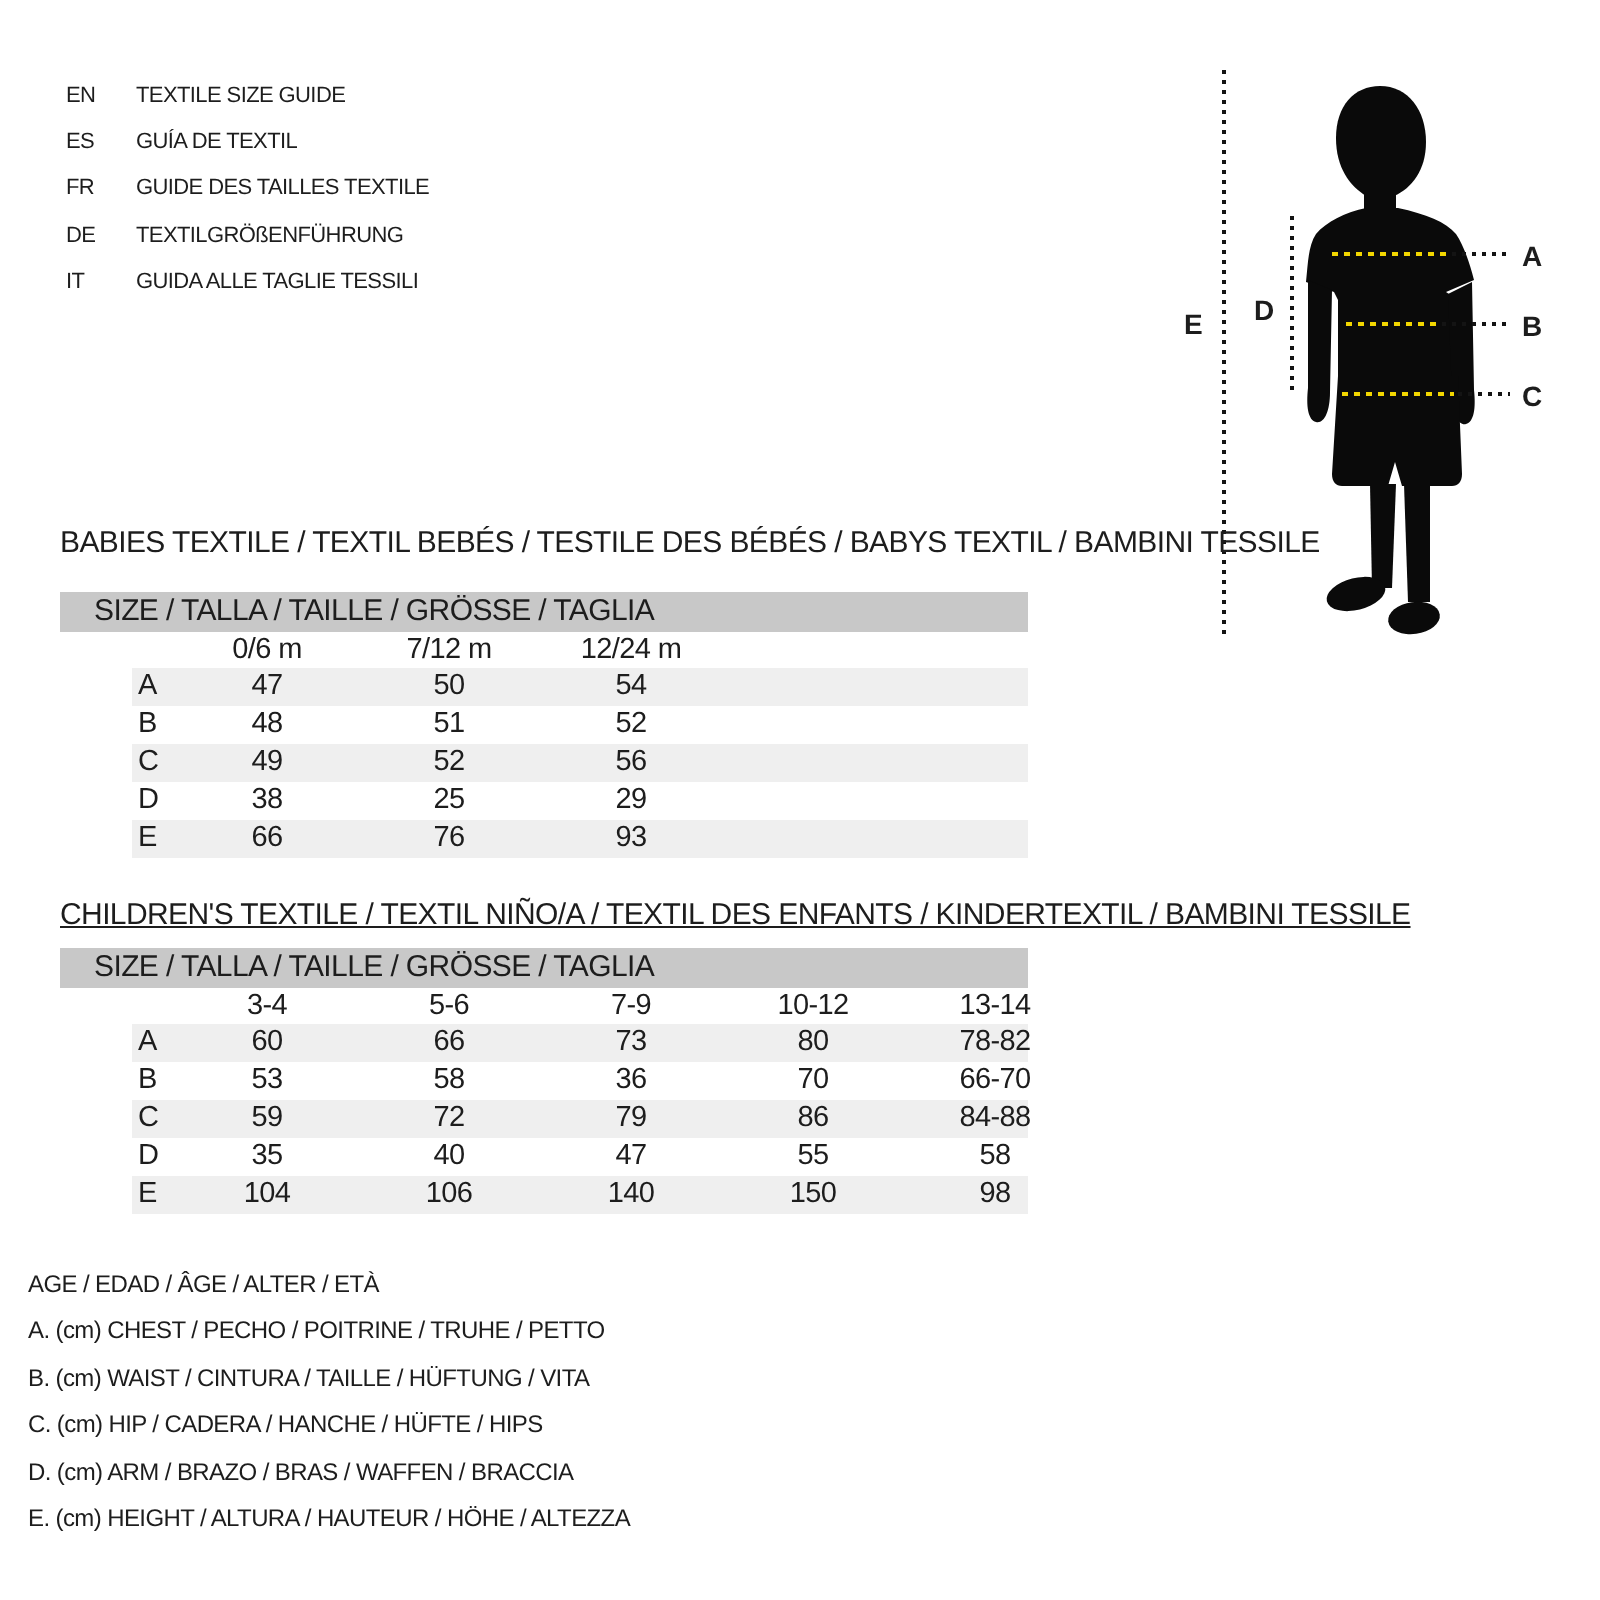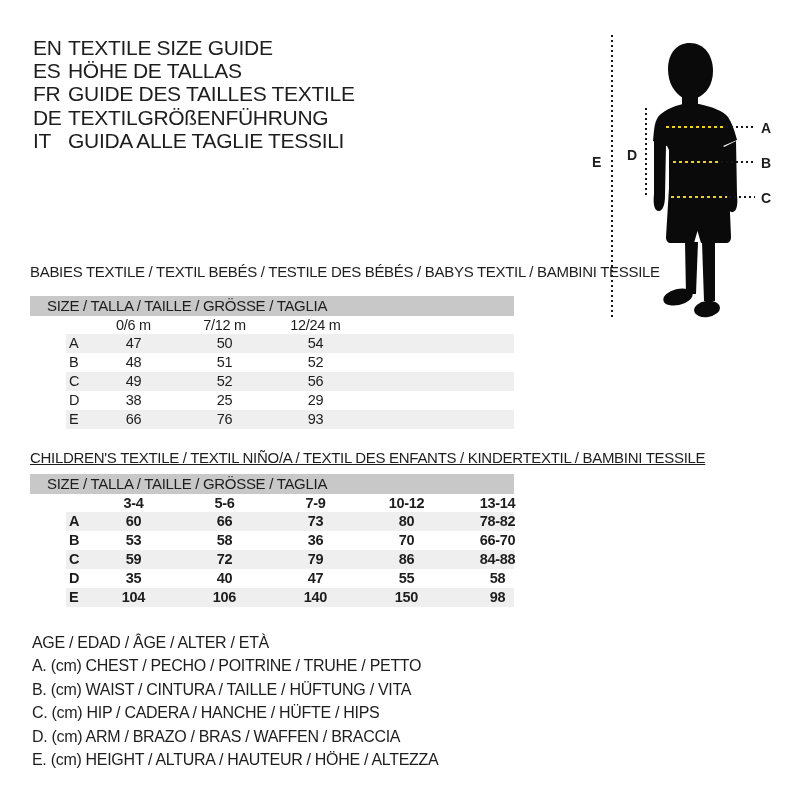--- a/index.html
+++ b/index.html
@@ -5,21 +5,21 @@
   * { box-sizing: border-box; }
   html,body { margin:0; padding:0; }
   body {
     width:800px; height:800px; background:#ffffff;
     font-family:"Liberation Sans", sans-serif; color:#1d1d1d;
   }
   .canvas { position:relative; width:800px; height:800px; overflow:hidden; letter-spacing:-0.3px; }
 
   
   .langs { position:absolute; left:33px; top:36px; }
-  .lang-row { display:flex; height:23.4px; align-items:center; font-size:21px; }
+  .lang-row { display:flex; height:23.4px; align-items:center; font-size:11px; }
   .lang-code { width:35px; flex:0 0 35px; }
 
   
   .figure-svg { position:absolute; left:645px; top:38px; width:100px; height:282px; }
   .hline { position:absolute; height:2px; }
   .hline.yellow { background:repeating-linear-gradient(90deg,#f2d600 0 3px,transparent 3px 6px); }
   .hline.black  { background:repeating-linear-gradient(90deg,#141414 0 2px,transparent 2px 5px); }
   .vline { position:absolute; width:2px; background:repeating-linear-gradient(180deg,#141414 0 2px,transparent 2px 5px); }
   .measure-label { position:absolute; font-size:14px; font-weight:bold; line-height:16px; }
 
@@ -29,42 +29,42 @@
   #children-heading { top:449px;text-decoration:underline; }
 
   
   .table { position:absolute; left:30px; width:484px; }
   #babies-table   { top:296px; }
   #children-table { top:474px; }
   .t-header { height:20px; line-height:20px; background:#c8c8c8; padding-left:17px; font-size:15px; }
   .t-row { display:grid; height:19px; line-height:19px; font-size:14.5px;margin-left:36px; }
   .t-colhead { height:17px; line-height:17px; margin-top:1px; }
   .babies-grid   { grid-template-columns:22px 91px 91px 91px 1fr; }
-  .children-grid { grid-template-columns:22px 91px 91px 91px 91px 91px 1fr;font-weight:bold; }
+  .children-grid { grid-template-columns:22px 91px 91px 91px 91px 91px 1fr; }
   .t-cell { text-align:center; }
   .t-label { padding-left:3px; }
   .stripe { background:#efefef; }
 
   
-  .legend { position:absolute; left:32px; top:631px; font-size:16px; }
+  .legend { position:absolute; left:14px; top:631px; font-size:12px; }
   .legend-line { height:23.4px; line-height:23.4px; white-space:nowrap; }
 </style>
 </head>
 <body>
 
 <div class="canvas">
 
   <div class="langs">
     <div class="lang-row">
       <span class="lang-code">EN</span>
       <span class="lang-title">TEXTILE SIZE GUIDE</span>
     </div>
     <div class="lang-row">
       <span class="lang-code">ES</span>
-      <span class="lang-title">HÖHE DE TALLAS</span>
+      <span class="lang-title">GUÍA DE TEXTIL</span>
     </div>
     <div class="lang-row">
       <span class="lang-code">FR</span>
       <span class="lang-title">GUIDE DES TAILLES TEXTILE</span>
     </div>
     <div class="lang-row">
       <span class="lang-code">DE</span>
       <span class="lang-title">TEXTILGRÖßENFÜHRUNG</span>
     </div>
     <div class="lang-row">

